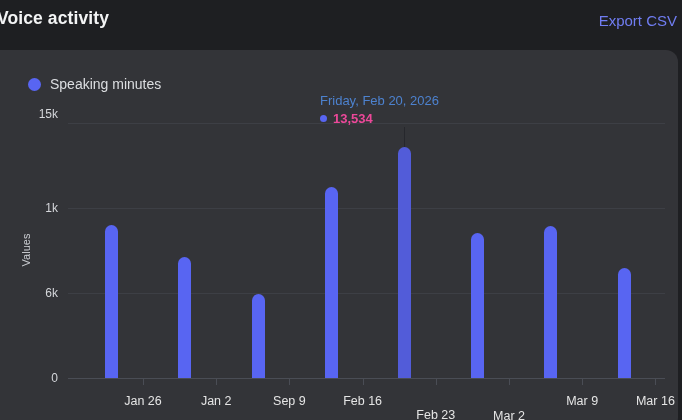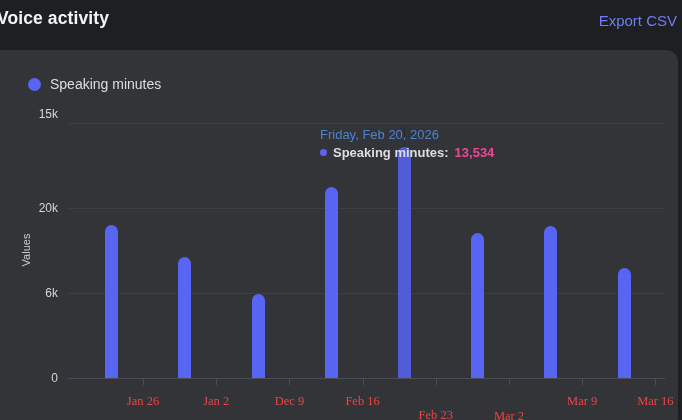--- a/index.html
+++ b/index.html
@@ -40,37 +40,37 @@
   #chart-layer { position: absolute; left: 0; top: 0; width: 682px; height: 420px; }
   .gridline { position: absolute; height: 1px; background: #3d3f45; }
   .axis-line { position: absolute; height: 1px; background: #4a4d55; }
   .x-tick { position: absolute; width: 1px; height: 6px; background: #4a4d55; }
   .y-label {
     position: absolute; width: 40px; text-align: right;
     color: #d5d7db; font-size: 12px; line-height: 12px;
   }
   .x-label {
     position: absolute; width: 70px; text-align: center;
-    color: #ef4444; font-size: 12.5px; line-height: 13px; font-family: Liberation Serif, serif;
+    color: #e5e5e5; font-size: 12.5px; line-height: 13px;
   }
   .y-axis-title {
     position: absolute; left: -4px; top: 244px; width: 60px;
     transform: rotate(-90deg); transform-origin: center;
     color: #cbcdd2; font-size: 11px; text-align: center;
   }
   .bar {
     position: absolute; width: 13px;
     background: #5865f2;
     border-radius: 7px 7px 0 0;
     cursor: pointer;
   }
   .crosshair { position: absolute; width: 1px; background: #26272c; }
   .tooltip {
     position: absolute; left: 320px; top: 92px;
-    font-size: 13px; line-height: 17px; margin-top: 34px;
+    font-size: 13px; line-height: 17px;
   }
   .tooltip-date { color: #4d82cf; font-weight: 500; }
   .tooltip-row { display: flex; align-items: center; gap: 6px; margin-top: 1px; }
   .tooltip-bullet {
     width: 7px; height: 7px; border-radius: 50%;
     background: #5865f2; flex: 0 0 auto;
   }
   .tooltip-series { color: #dcdee1; font-weight: 600; }
   .tooltip-value { color: #ec4899; font-weight: 600; }
 </style>
@@ -85,30 +85,30 @@
 <div class="legend">
   <span class="legend-dot"></span>
   <span class="legend-label">Speaking minutes</span>
 </div>
 
 <div id="chart-layer">
     <div class="y-label" style="left: 18px; top: 372px;">0</div>
     <div class="gridline" style="left: 68px; top: 292.833px; width: 597px;"></div>
     <div class="y-label" style="left: 18px; top: 286.833px;">6k</div>
     <div class="gridline" style="left: 68px; top: 207.667px; width: 597px;"></div>
-    <div class="y-label" style="left: 18px; top: 201.667px;">20k</div>
+    <div class="y-label" style="left: 18px; top: 201.667px;">1k</div>
     <div class="gridline" style="left: 68px; top: 122.5px; width: 597px;"></div>
     <div class="y-label" style="left: 18px; top: 108px;">15k</div>
     <div class="axis-line" style="left: 68px; top: 378px; width: 597px;"></div>
     <div class="x-tick" style="left: 143px; top: 379px;"></div>
     <div class="x-label" style="left: 108px; top: 395px;">Jan 26</div>
     <div class="x-tick" style="left: 216.2px; top: 379px;"></div>
     <div class="x-label" style="left: 181.2px; top: 395px;">Jan 2</div>
     <div class="x-tick" style="left: 289.4px; top: 379px;"></div>
-    <div class="x-label" style="left: 254.4px; top: 395px;">Dec 9</div>
+    <div class="x-label" style="left: 254.4px; top: 395px;">Sep 9</div>
     <div class="x-tick" style="left: 362.6px; top: 379px;"></div>
     <div class="x-label" style="left: 327.6px; top: 395px;">Feb 16</div>
     <div class="x-tick" style="left: 435.8px; top: 379px;"></div>
     <div class="x-label" style="left: 400.8px; top: 409px;">Feb 23</div>
     <div class="x-tick" style="left: 509px; top: 379px;"></div>
     <div class="x-label" style="left: 474px; top: 410px;">Mar 2</div>
     <div class="x-tick" style="left: 582.2px; top: 379px;"></div>
     <div class="x-label" style="left: 547.2px; top: 395px;">Mar 9</div>
     <div class="x-tick" style="left: 655.4px; top: 379px;"></div>
     <div class="x-label" style="left: 620.4px; top: 395px;">Mar 16</div>
@@ -122,16 +122,15 @@
     <div class="bar" style="left: 617.5px; top: 268.135px; height: 109.865px; background: rgb(88, 101, 242);"></div>
     <div class="crosshair" style="left: 404.4px; top: 127px; height: 20.4709px;"></div>
   </div>
 
 <div class="y-axis-title">Values</div>
 
 <div class="tooltip">
   <div class="tooltip-date">Friday, Feb 20, 2026</div>
   <div class="tooltip-row">
     <span class="tooltip-bullet"></span>
-    <span class="tooltip-series">Speaking minutes:</span>
     <span class="tooltip-value">13,534</span>
   </div>
 </div>
 
 </body></html>

